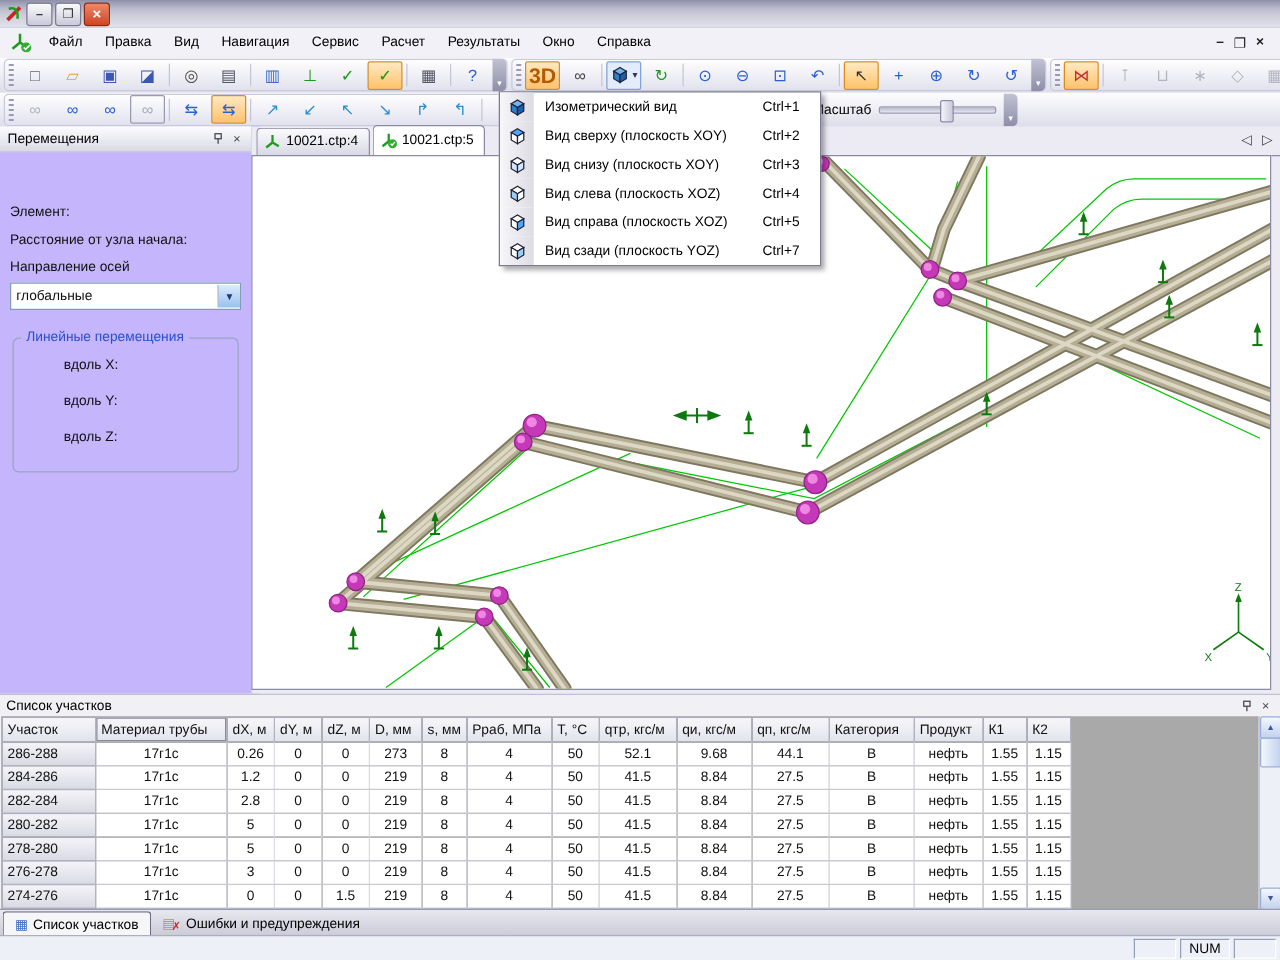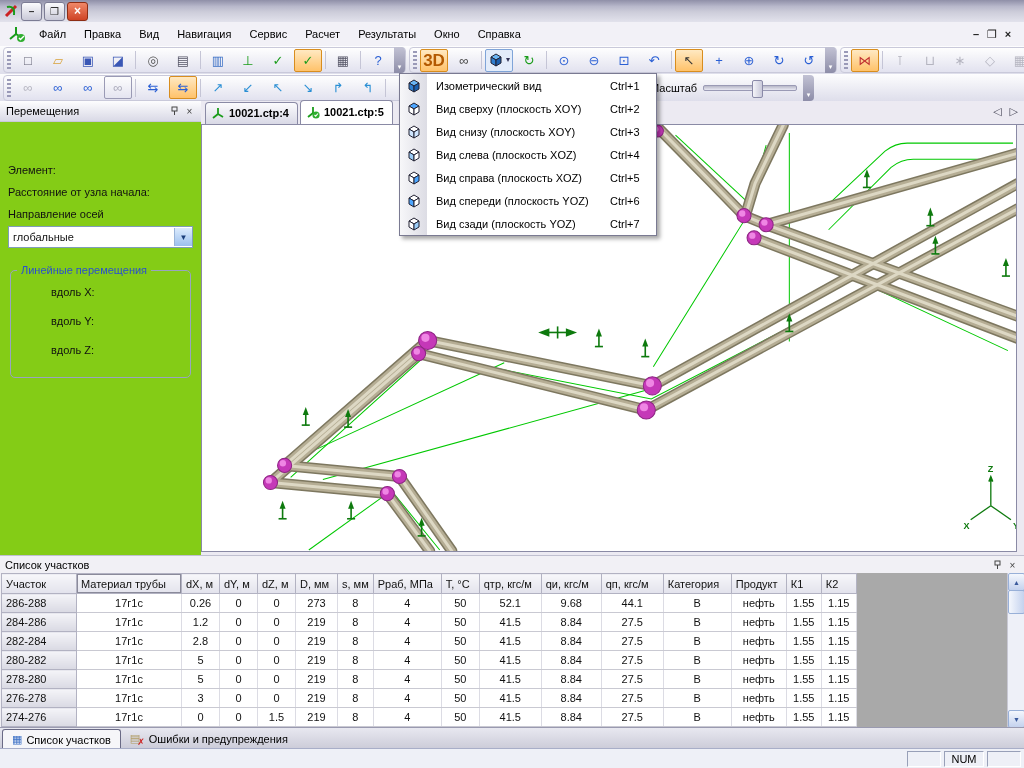--- a/index.html
+++ b/index.html
@@ -42,37 +42,37 @@
     color:#fff;font-size:7px;padding-bottom:2px;}
   #speedbars{margin-left:6px;}
   .minibtn{width:13px;height:17px;border:1px solid #9a9ab8;border-radius:2px;background:linear-gradient(180deg,#fff,#d8d8e8);
     display:flex;align-items:center;justify-content:center;font-size:7px;color:#234;}
   #scale-label{margin:0 6px 0 8px;color:#000;}
   #scale-slider{width:92px;height:4px;background:linear-gradient(180deg,#b8b8c8,#e8e8f2);border:1px solid #9a9ab5;border-radius:2px;position:relative;}
   #scale-thumb{position:absolute;left:52%;top:-6px;width:9px;height:16px;border:1px solid #8a8aa8;border-radius:2px;
     background:linear-gradient(90deg,#f4f4f8,#c9c9da);}
   
   #content{position:absolute;top:101px;left:0;height:454px;right:0;}
-  #leftpanel{position:absolute;left:0;top:0;bottom:0;width:201px;background:#84cc16;border-right:7px solid #8b5cf6;}
+  #leftpanel{position:absolute;left:0;top:0;bottom:0;width:201px;background:#c4b5fd;border-right:7px solid #8b5cf6;}
   #lp-head{height:20px;background:linear-gradient(180deg,#fdfdfe,#d9d9e6);border-bottom:1px solid #c9c9d8;
     display:flex;align-items:center;padding:0 4px 0 6px;}
   #lp-head .cap-title{flex:1;color:#000;}
   .dockbtn{width:15px;height:14px;display:flex;align-items:center;justify-content:center;color:#444;font-size:10px;}
   #lp-body{padding:10px 8px;color:#111;}
   .lp-label{margin-top:10px;}
   .lp-label.first{margin-top:32px;}
   #lp-combo{margin-top:6px;height:20px;border:1px solid #7f9db9;background:#fff;display:flex;align-items:center;}
   #lp-combo .val{flex:1;padding-left:4px;}
   #lp-combo .arrow{width:17px;height:18px;background:linear-gradient(180deg,#dcebfd,#9cc0ee);border-left:1px solid #9ab4d8;
     display:flex;align-items:center;justify-content:center;color:#1a3d7a;font-size:8px;}
   #lp-group{margin-top:16px;border:1px solid #9aa4c0;border-radius:5px;padding:10px 6px 4px 6px;position:relative;}
   #lp-group legend{color:#2a4fd0;padding:0 4px;font-size:11px;}
   .axis-label{margin:0 0 17px 34px;}
   
-  #vparea{position:absolute;left:201px;top:0;bottom:0;right:0;background:#eceaf2;font-weight:bold;}
+  #vparea{position:absolute;left:201px;top:0;bottom:0;right:0;background:#eceaf2;}
   #doctabs{height:23px;display:flex;align-items:flex-end;padding-left:4px;border-bottom:1px solid #8a8aa5;position:relative;}
   .dtab{display:flex;align-items:center;gap:4px;padding:2px 8px 3px 6px;margin-right:2px;height:16px;
     border:1px solid #8a8aa5;border-bottom:none;border-radius:4px 4px 0 0;
     background:linear-gradient(180deg,#fbfbfd,#d9d9e6);color:#000;}
   .dtab.active{background:#fff;height:18px;position:relative;z-index:2;}
   .tabnav{position:absolute;right:6px;top:4px;display:flex;gap:8px;color:#445;font-size:11px;}
   #canvas{position:absolute;left:0;top:23px;right:7px;bottom:3px;background:#fff;border:1px solid #8a8aa5;overflow:hidden;}
   #scene{position:absolute;left:0;top:0;width:100%;height:100%;}
   
   #viewmenu{position:absolute;left:399px;top:73px;width:256px;z-index:60;background:#fff;
@@ -485,31 +485,20 @@
       <div class="vmrow">
         <span class="vmicon">
           <svg width="16" height="16">
             <polygon points="8,2 13,5 8,8 3,5" fill="#fff" stroke="#223" stroke-width="1"></polygon>
             <polygon points="3,5 8,8 8,14 3,11" fill="#fff" stroke="#223" stroke-width="1"></polygon>
             <polygon points="13,5 8,8 8,14 13,11" fill="#4da6ff" stroke="#223" stroke-width="1"></polygon>
           </svg>
         </span>
         <span class="vmlabel">Вид справа (плоскость XOZ)</span>
         <span class="vmshort">Ctrl+5</span>
-      </div>
-      <div class="vmrow">
-        <span class="vmicon">
-          <svg width="16" height="16">
-            <polygon points="8,2 13,5 8,8 3,5" fill="#fff" stroke="#223" stroke-width="1"></polygon>
-            <polygon points="3,5 8,8 8,14 3,11" fill="#4da6ff" stroke="#223" stroke-width="1"></polygon>
-            <polygon points="13,5 8,8 8,14 13,11" fill="#fff" stroke="#223" stroke-width="1"></polygon>
-          </svg>
-        </span>
-        <span class="vmlabel">Вид спереди (плоскость YOZ)</span>
-        <span class="vmshort">Ctrl+6</span>
       </div>
       <div class="vmrow">
         <span class="vmicon">
           <svg width="16" height="16">
             <polygon points="8,2 13,5 8,8 3,5" fill="#fff" stroke="#223" stroke-width="1"></polygon>
             <polygon points="3,5 8,8 8,14 3,11" fill="#fff" stroke="#223" stroke-width="1"></polygon>
             <polygon points="13,5 8,8 8,14 13,11" fill="#9ccdf7" stroke="#223" stroke-width="1"></polygon>
           </svg>
         </span>
         <span class="vmlabel">Вид сзади (плоскость YOZ)</span>

